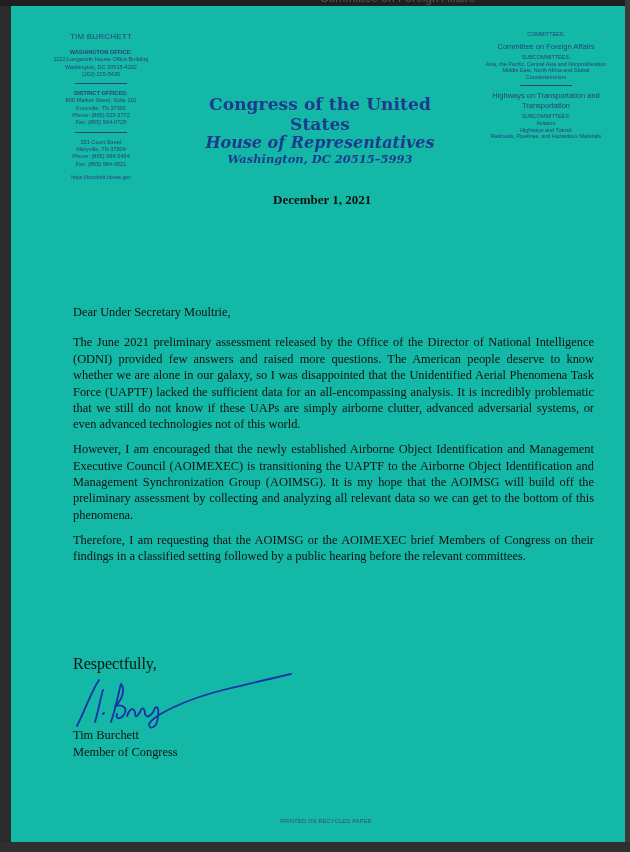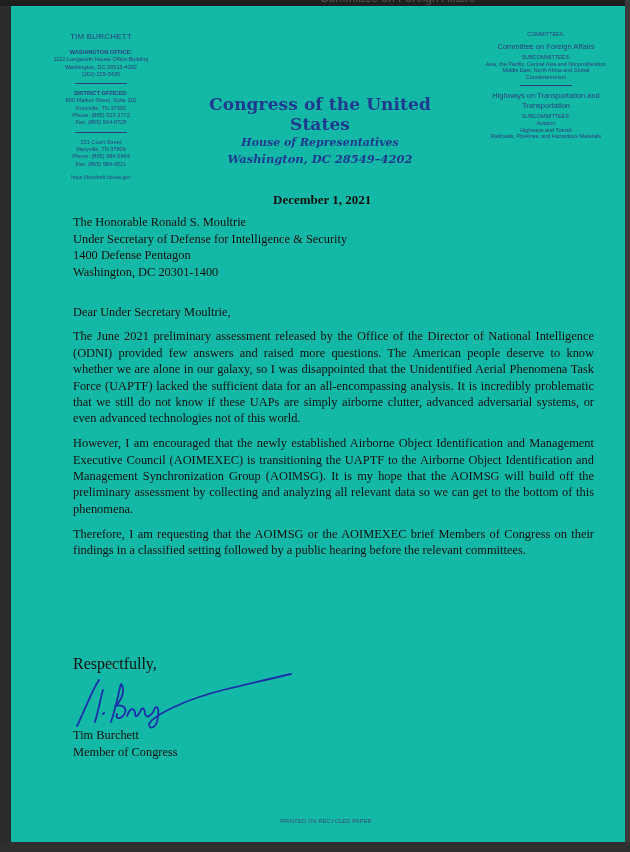--- a/index.html
+++ b/index.html
@@ -36,42 +36,42 @@
     }
     .lh-left .name { font-size: 8px; font-weight: normal; letter-spacing: 0.2px; margin-bottom: 7px; line-height: 10px; }
     .lh-left .sect { font-weight: bold; }
     .lh-left hr { width: 52px; border: 0; border-top: 1px solid #2b3f7a; margin: 5px auto 6px; }
     .lh-left .url { margin-top: 6px; font-size: 5.2px; }
     .lh-center {
       position: absolute; left: 178px; top: 60px; width: 262px; text-align: center;
       color: #1e3a8e; font-family: "DejaVu Serif", serif; font-weight: bold; margin-top: 28px;
     }
     .lh-center .l1 { font-size: 17px; line-height: 20px; letter-spacing: 0.1px; }
-    .lh-center .l2 { font-size: 11px; line-height: 17px; font-style: italic; }
+    .lh-center .l2 { font-size: 16px; line-height: 17px; font-style: italic; }
     .lh-center .l3 { font-size: 11.5px; line-height: 16px; font-style: italic; }
     .lh-right {
       position: absolute; left: 455px; top: 25px; width: 160px;
       text-align: center; color: #2b3f7a;
       font-family: "Liberation Sans", sans-serif;
       font-size: 5.4px; line-height: 6.6px;
     }
     .lh-right .cmt { font-size: 7.5px; line-height: 9.5px; margin: 4px 0 3px; }
     .lh-right hr { width: 52px; border: 0; border-top: 1px solid #2b3f7a; margin: 5px auto 5px; }
     .date {
       position: absolute; left: 262px; top: 186px; font-size: 13px; color: #111; font-weight: bold;
     }
     .addr {
       position: absolute; left: 62px; top: 208px; font-size: 12.4px; line-height: 16.6px; color: #111;
     }
     .body {
       position: absolute; left: 62px; top: 298px; width: 521px;
       font-size: 12.4px; line-height: 16.4px; color: #111;
     }
     .body p { margin: 0 0 8.4px 0; text-align: justify; }
-    .body p.salutation { margin-bottom: 8px; }
+    .body p.salutation { margin-bottom: 14px; }
     .closing {
       position: absolute; left: 62px; top: 650px; font-size: 16px; line-height: 16.4px; color: #111;
     }
     .signature {
       position: absolute; left: 62px; top: 664px; width: 220px; height: 60px;
     }
     .signer {
       position: absolute; left: 62px; top: 721px; font-size: 12.4px; line-height: 16.6px; color: #111;
     }
     .footer {
@@ -104,21 +104,21 @@
     <div>331 Court Street</div>
     <div>Maryville, TN 37804</div>
     <div>Phone: (865) 984-5464</div>
     <div>Fax: (865) 984-0521</div>
     <div class="url">https://burchett.house.gov</div>
   </div>
 
   <div class="lh-center">
     <div class="l1">Congress of the United States</div>
     <div class="l2">House of Representatives</div>
-    <div class="l3">Washington, DC 28549–4202</div>
+    <div class="l3">Washington, DC 20515–5993</div>
   </div>
 
   <div class="lh-right">
     <div>COMMITTEES:</div>
     <div class="cmt">Committee on Foreign Affairs</div>
     <div>SUBCOMMITTEES:</div>
     <div>Asia, the Pacific, Central Asia and Nonproliferation</div>
     <div>Middle East, North Africa and Global</div>
     <div>Counterterrorism</div>
     <hr>
@@ -127,26 +127,20 @@
       <div>Transportation</div>
     </div>
     <div>SUBCOMMITTEES:</div>
     <div>Aviation</div>
     <div>Highways and Transit</div>
     <div>Railroads, Pipelines, and Hazardous Materials</div>
   </div>
 
   <div class="date">December 1, 2021</div>
 
-  <div class="addr">
-    <div>The Honorable Ronald S. Moultrie</div>
-    <div>Under Secretary of Defense for Intelligence &amp; Security</div>
-    <div>1400 Defense Pentagon</div>
-    <div>Washington, DC 20301-1400</div>
-  </div>
 
   <div class="body">
     <p class="salutation">Dear Under Secretary Moultrie,</p>
     <p>The June 2021 preliminary assessment released by the Office of the Director of National Intelligence (ODNI) provided few answers and raised more questions. The American people deserve to know whether we are alone in our galaxy, so I was disappointed that the Unidentified Aerial Phenomena Task Force (UAPTF) lacked the sufficient data for an all-encompassing analysis. It is incredibly problematic that we still do not know if these UAPs are simply airborne clutter, advanced adversarial systems, or even advanced technologies not of this world.</p>
     <p>However, I am encouraged that the newly established Airborne Object Identification and Management Executive Council (AOIMEXEC) is transitioning the UAPTF to the Airborne Object Identification and Management Synchronization Group (AOIMSG). It is my hope that the AOIMSG will build off the preliminary assessment by collecting and analyzing all relevant data so we can get to the bottom of this phenomena.</p>
     <p>Therefore, I am requesting that the AOIMSG or the AOIMEXEC brief Members of Congress on their findings in a classified setting followed by a public hearing before the relevant committees.</p>
   </div>
 
   <div class="closing">Respectfully,</div>
 

